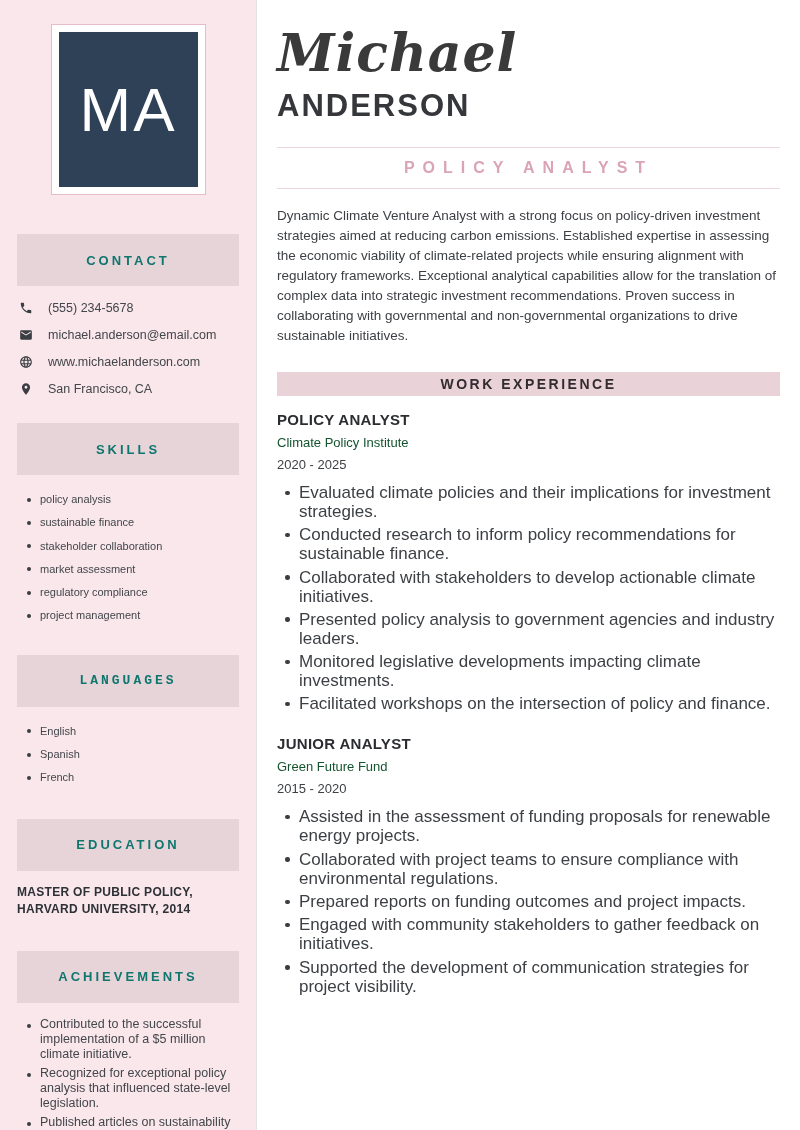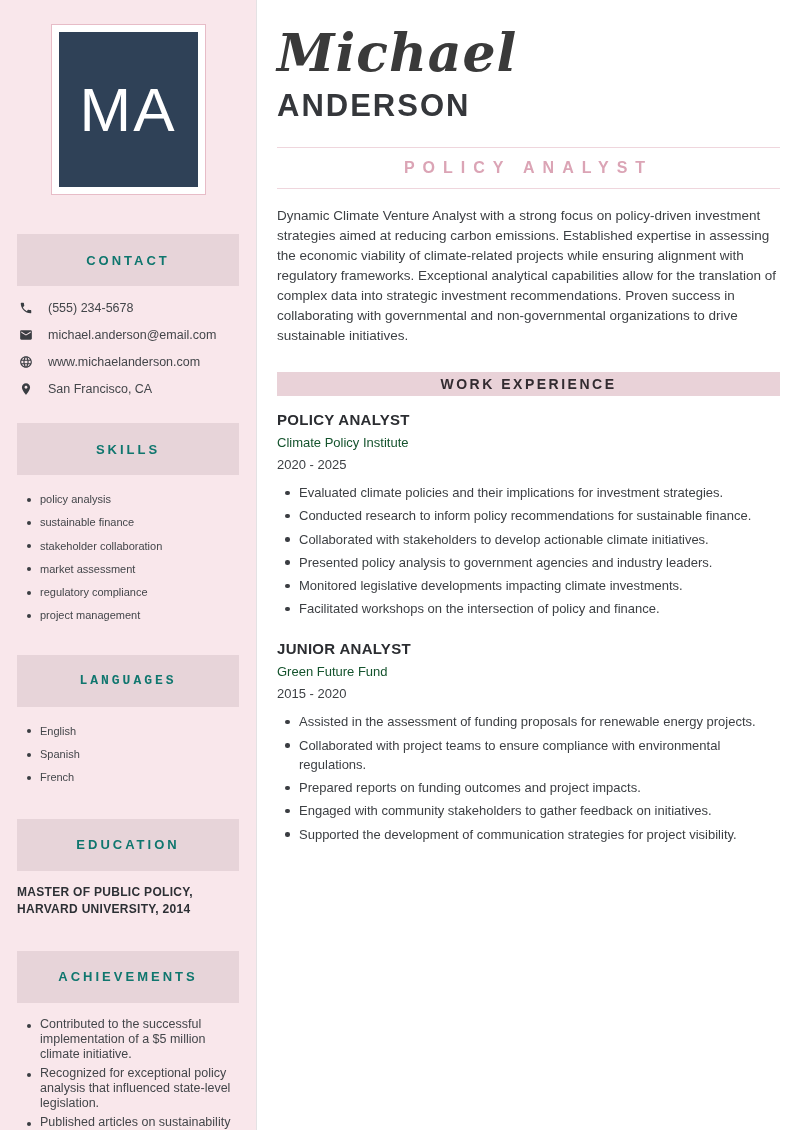--- a/index.html
+++ b/index.html
@@ -194,21 +194,21 @@
   .job-dates {
     font-size: 13px;
     color: #3c3f43;
     margin-top: 7px;
   }
   .job-bullets {
     list-style: none;
     margin: 11px 0 0 8px;
   }
   .job-bullets li {
-    font-size: 13px;
+    font-size: 17px;
     line-height: 19px;
     color: #3c3f43;
     padding-left: 14px;
     position: relative;
     margin-bottom: 4.3px;
   }
   .job-bullets li::before {
     content: "";
     position: absolute;
     left: 0;

